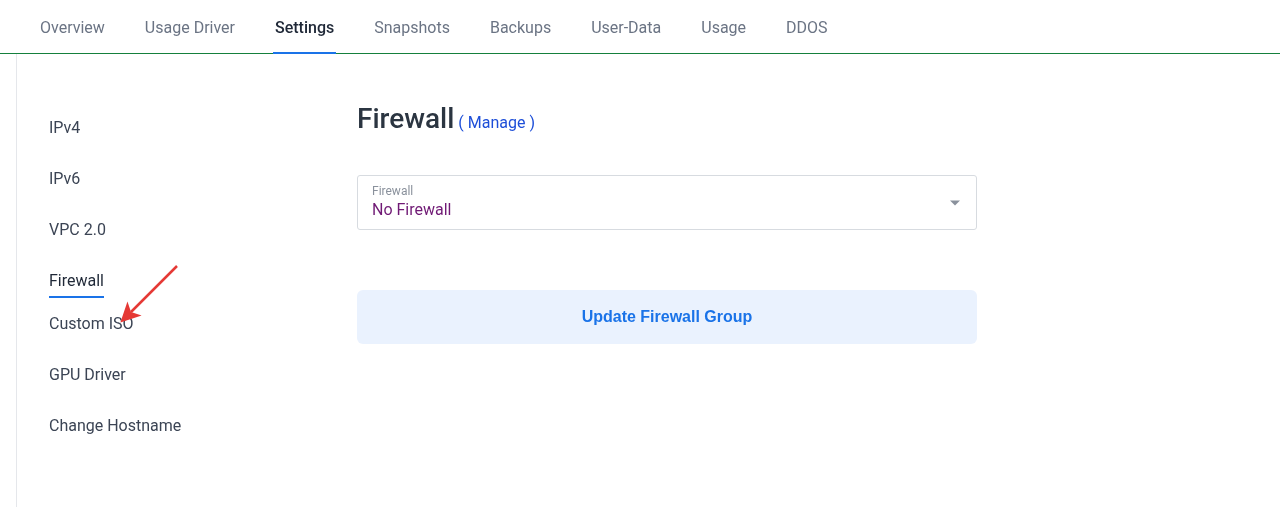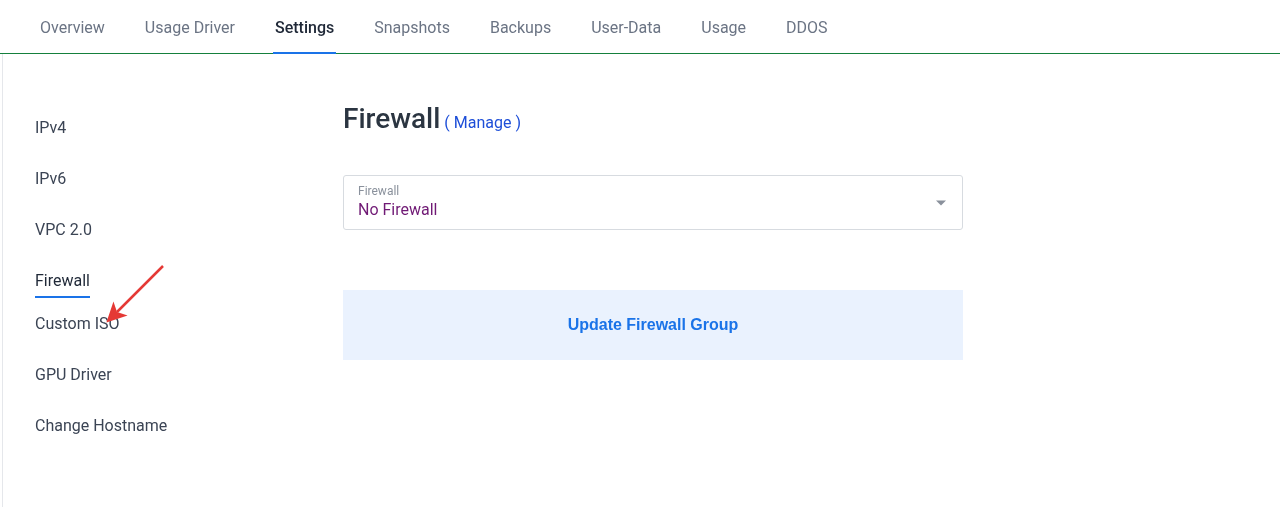--- a/index.html
+++ b/index.html
@@ -44,21 +44,21 @@
       bottom: -1px;
       height: 2px;
       background: #1a73e8;
     }
 
     .content-wrap {
       display: flex;
       padding-top: 48px;
       border-left: 1px solid #e5e7eb;
       min-height: calc(100% - 54px);
-      margin-left: 2px;
+      margin-left: 16px;
     }
 
     
     .sidebar {
       width: 300px;
       padding-left: 32px;
       position: relative;
     }
 
     .side-item {
@@ -149,23 +149,23 @@
     }
 
     .update-btn {
       margin-top: 60px;
       width: 620px;
       background: #eaf2fe;
       color: #1a73e8;
       font-size: 16px;
       font-weight: 600;
       border: none;
-      padding: 26px 0;
-      cursor: pointer;
-      border-radius: 0;
+      padding: 18px 0;
+      cursor: pointer;
+      border-radius: 6px;
     }
   </style>
 </head>
 <body>
 
 <div class="top-tabs">
   <div class="top-tab">Overview</div>
   <div class="top-tab">Usage Driver</div>
   <div class="top-tab active">Settings</div>
   <div class="top-tab">Snapshots</div>

